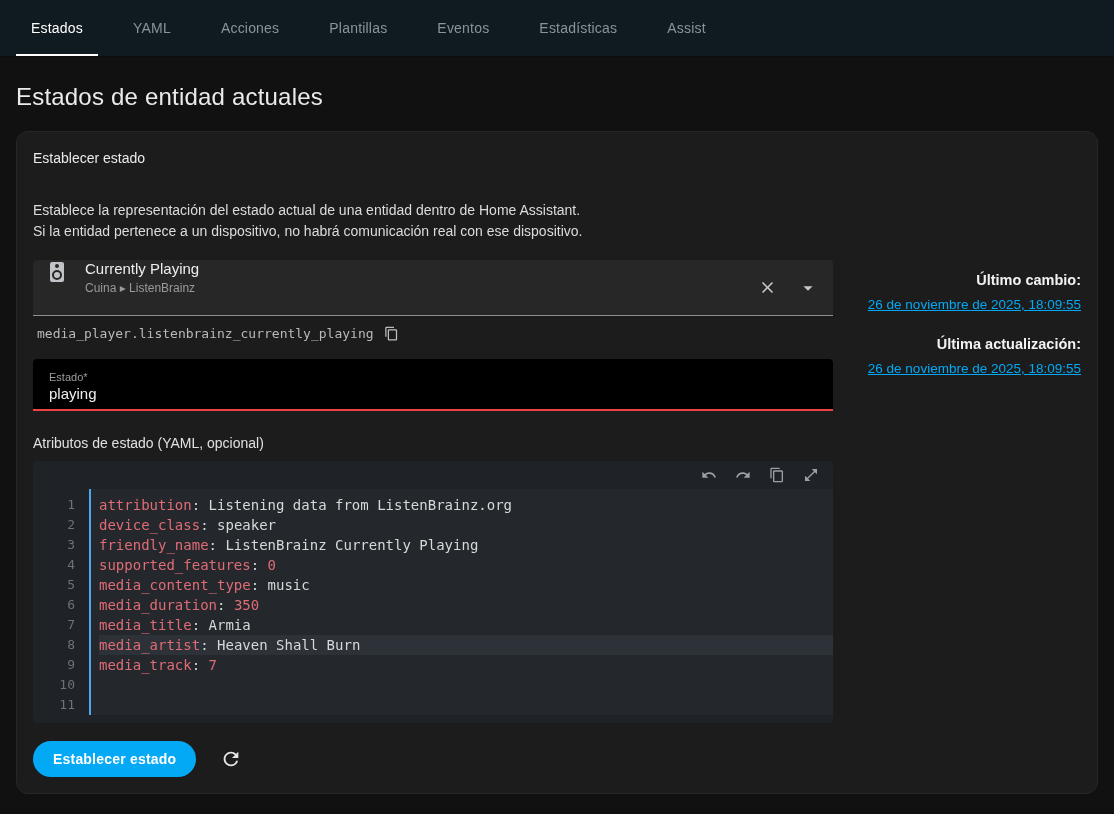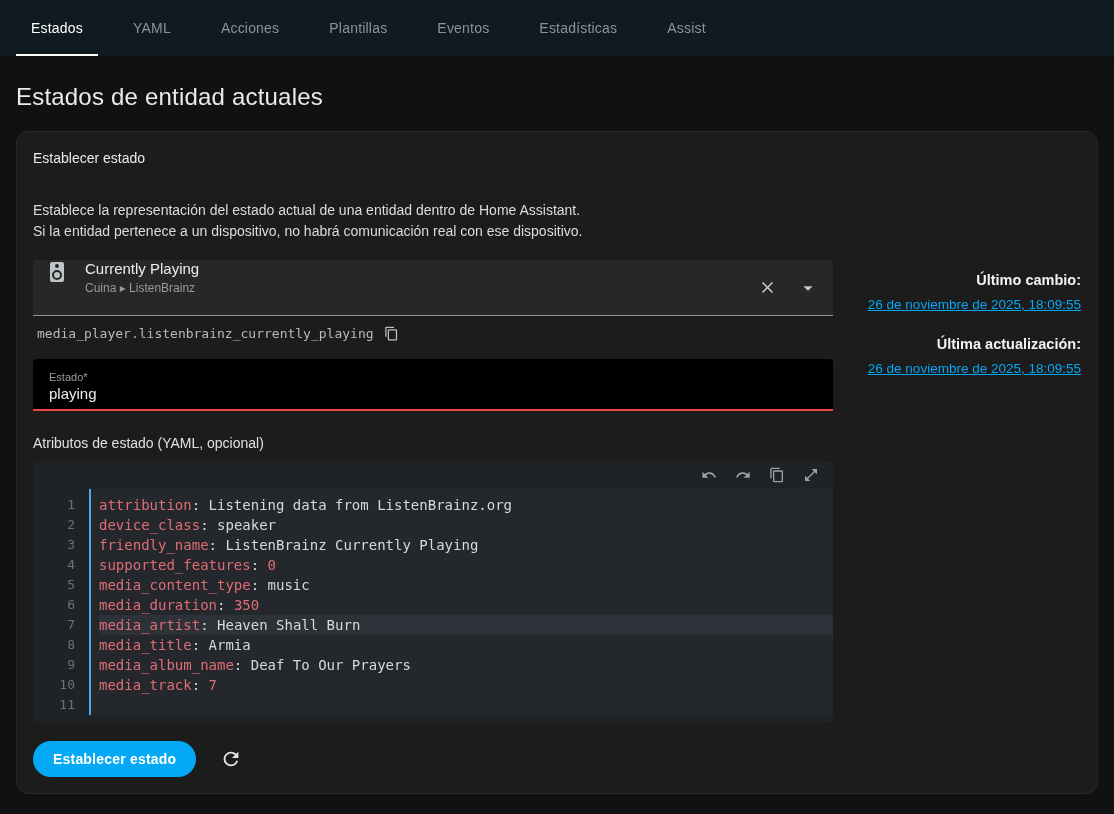--- a/index.html
+++ b/index.html
@@ -214,23 +214,22 @@
                 <div class="ln">10</div>
                 <div class="ln">11</div>
               </div>
             <div class="code-area">
                 <div class="code-line"><span class="yk">attribution</span><span class="yp">:</span><span class="ys"> Listening data from ListenBrainz.org</span></div>
                 <div class="code-line"><span class="yk">device_class</span><span class="yp">:</span><span class="ys"> speaker</span></div>
                 <div class="code-line"><span class="yk">friendly_name</span><span class="yp">:</span><span class="ys"> ListenBrainz Currently Playing</span></div>
                 <div class="code-line"><span class="yk">supported_features</span><span class="yp">:</span><span class="yn"> 0</span></div>
                 <div class="code-line"><span class="yk">media_content_type</span><span class="yp">:</span><span class="ys"> music</span></div>
                 <div class="code-line"><span class="yk">media_duration</span><span class="yp">:</span><span class="yn"> 350</span></div>
+                <div class="code-line"><span class="yk">media_title</span><span class="yp">:</span><span class="ys"> Armia</span></div>
                 <div class="code-line active"><span class="yk">media_artist</span><span class="yp">:</span><span class="ys"> Heaven Shall Burn</span></div>
-                <div class="code-line"><span class="yk">media_title</span><span class="yp">:</span><span class="ys"> Armia</span></div>
-                <div class="code-line"><span class="yk">media_album_name</span><span class="yp">:</span><span class="ys"> Deaf To Our Prayers</span></div>
                 <div class="code-line"><span class="yk">media_track</span><span class="yp">:</span><span class="yn"> 7</span></div>
                 <div class="code-line"></div>
               </div>
           </div>
         </div>
 
         <div class="actions">
           <button class="btn-primary">Establecer estado</button>
           <span class="refresh-btn">
             <svg viewBox="0 0 24 24" width="22" height="22" fill="currentColor">

